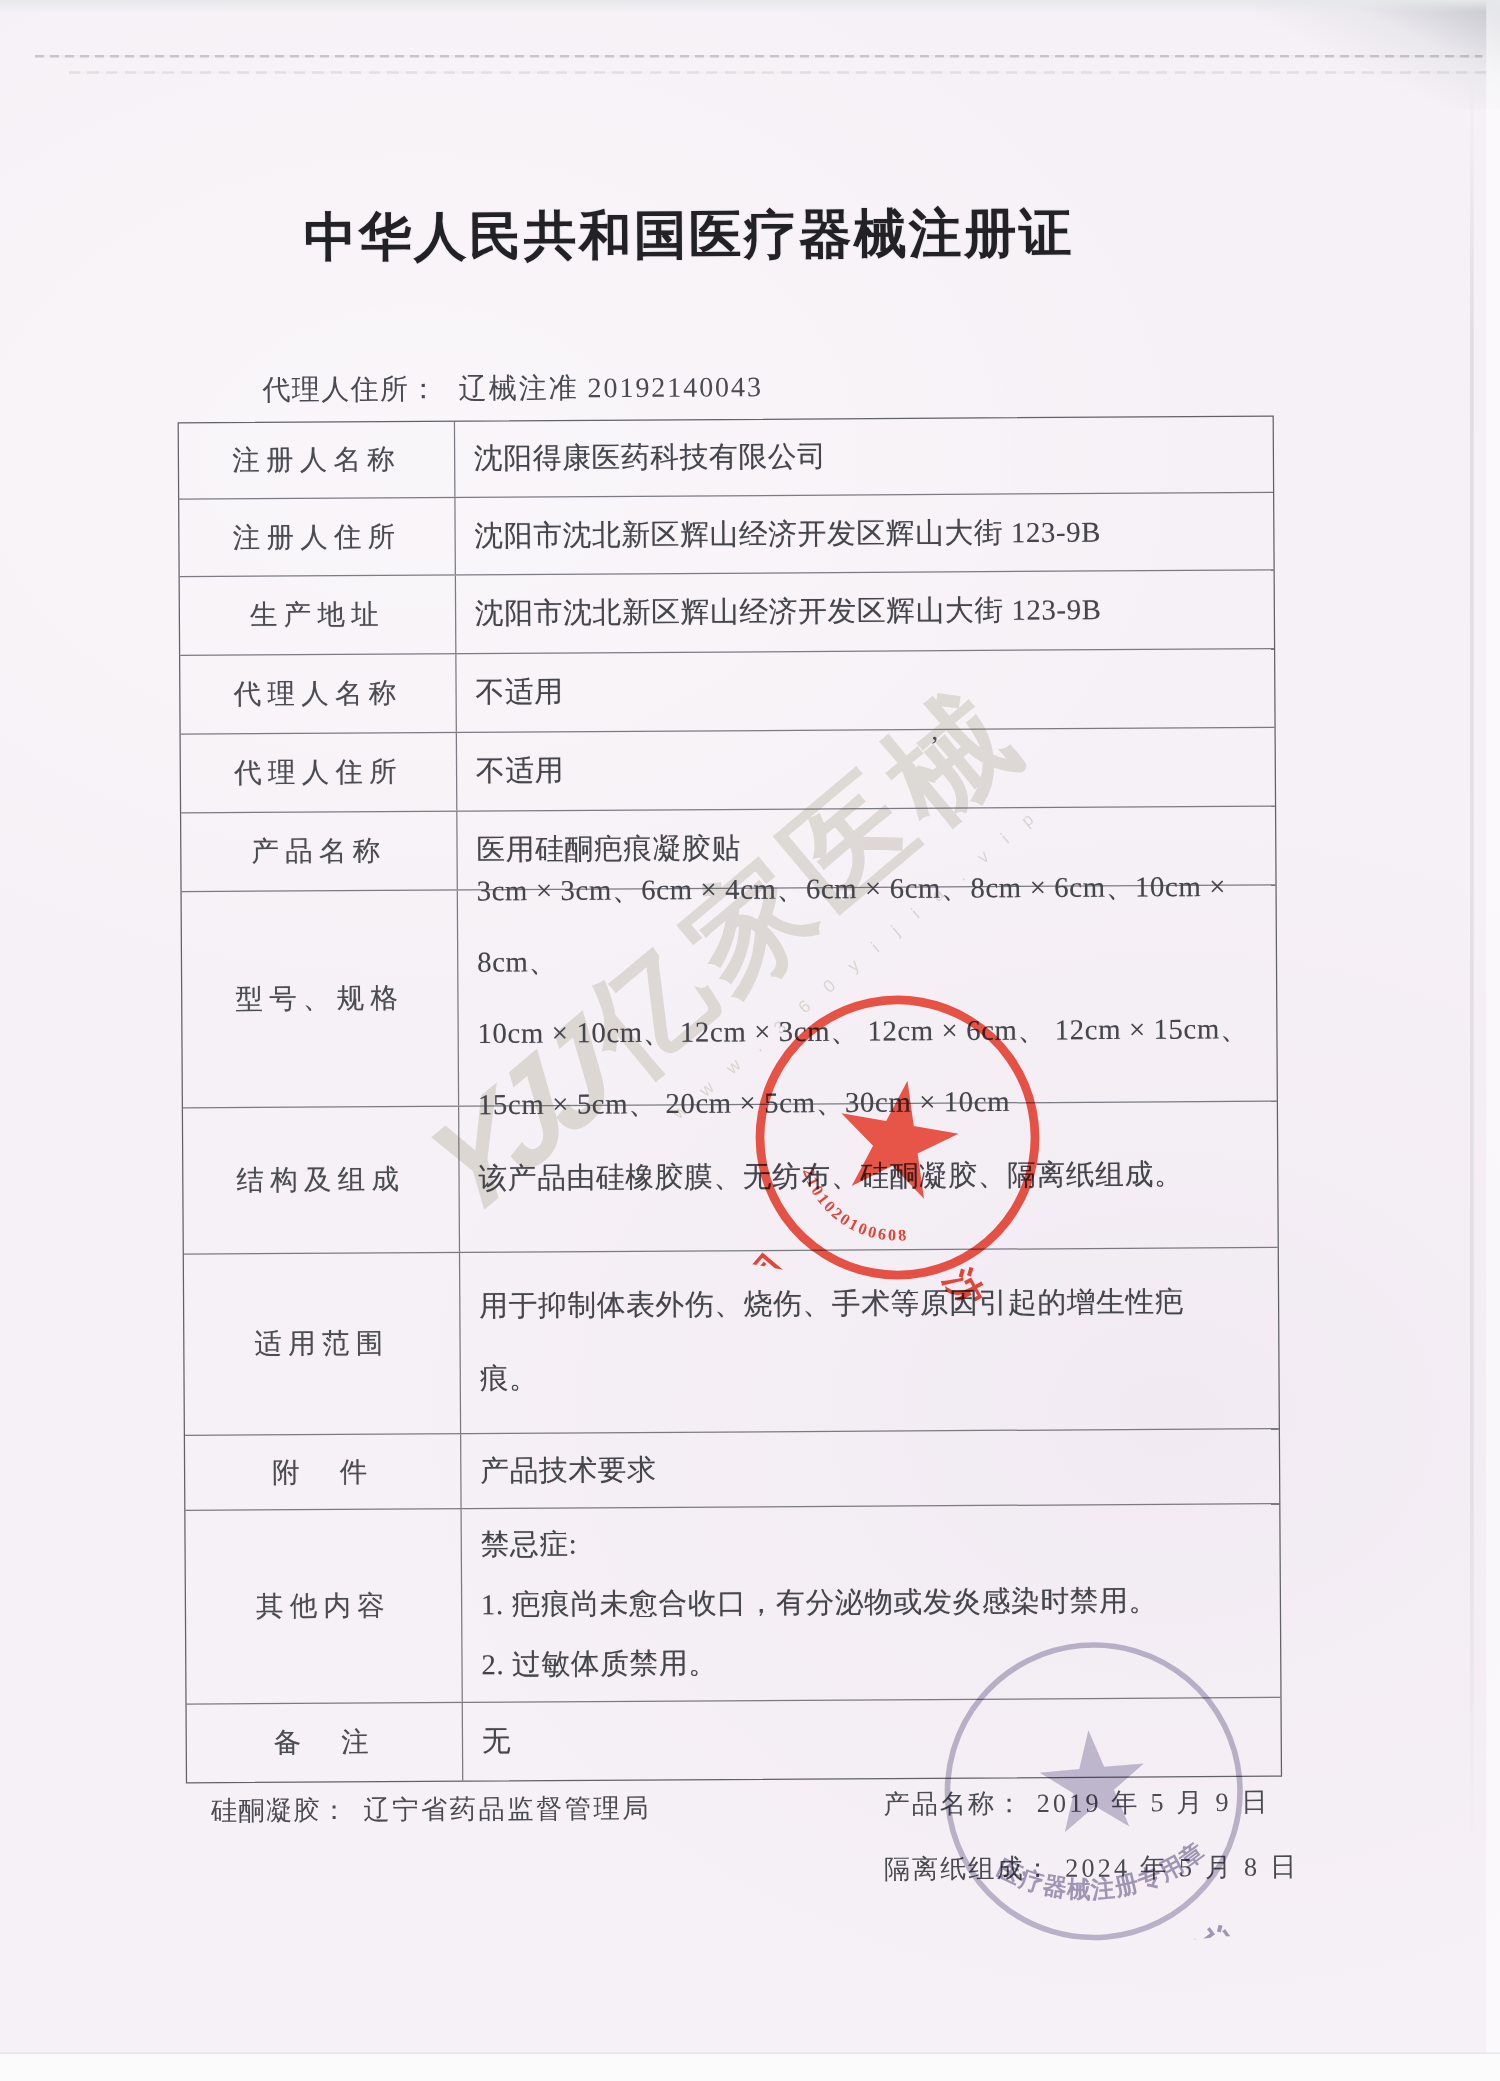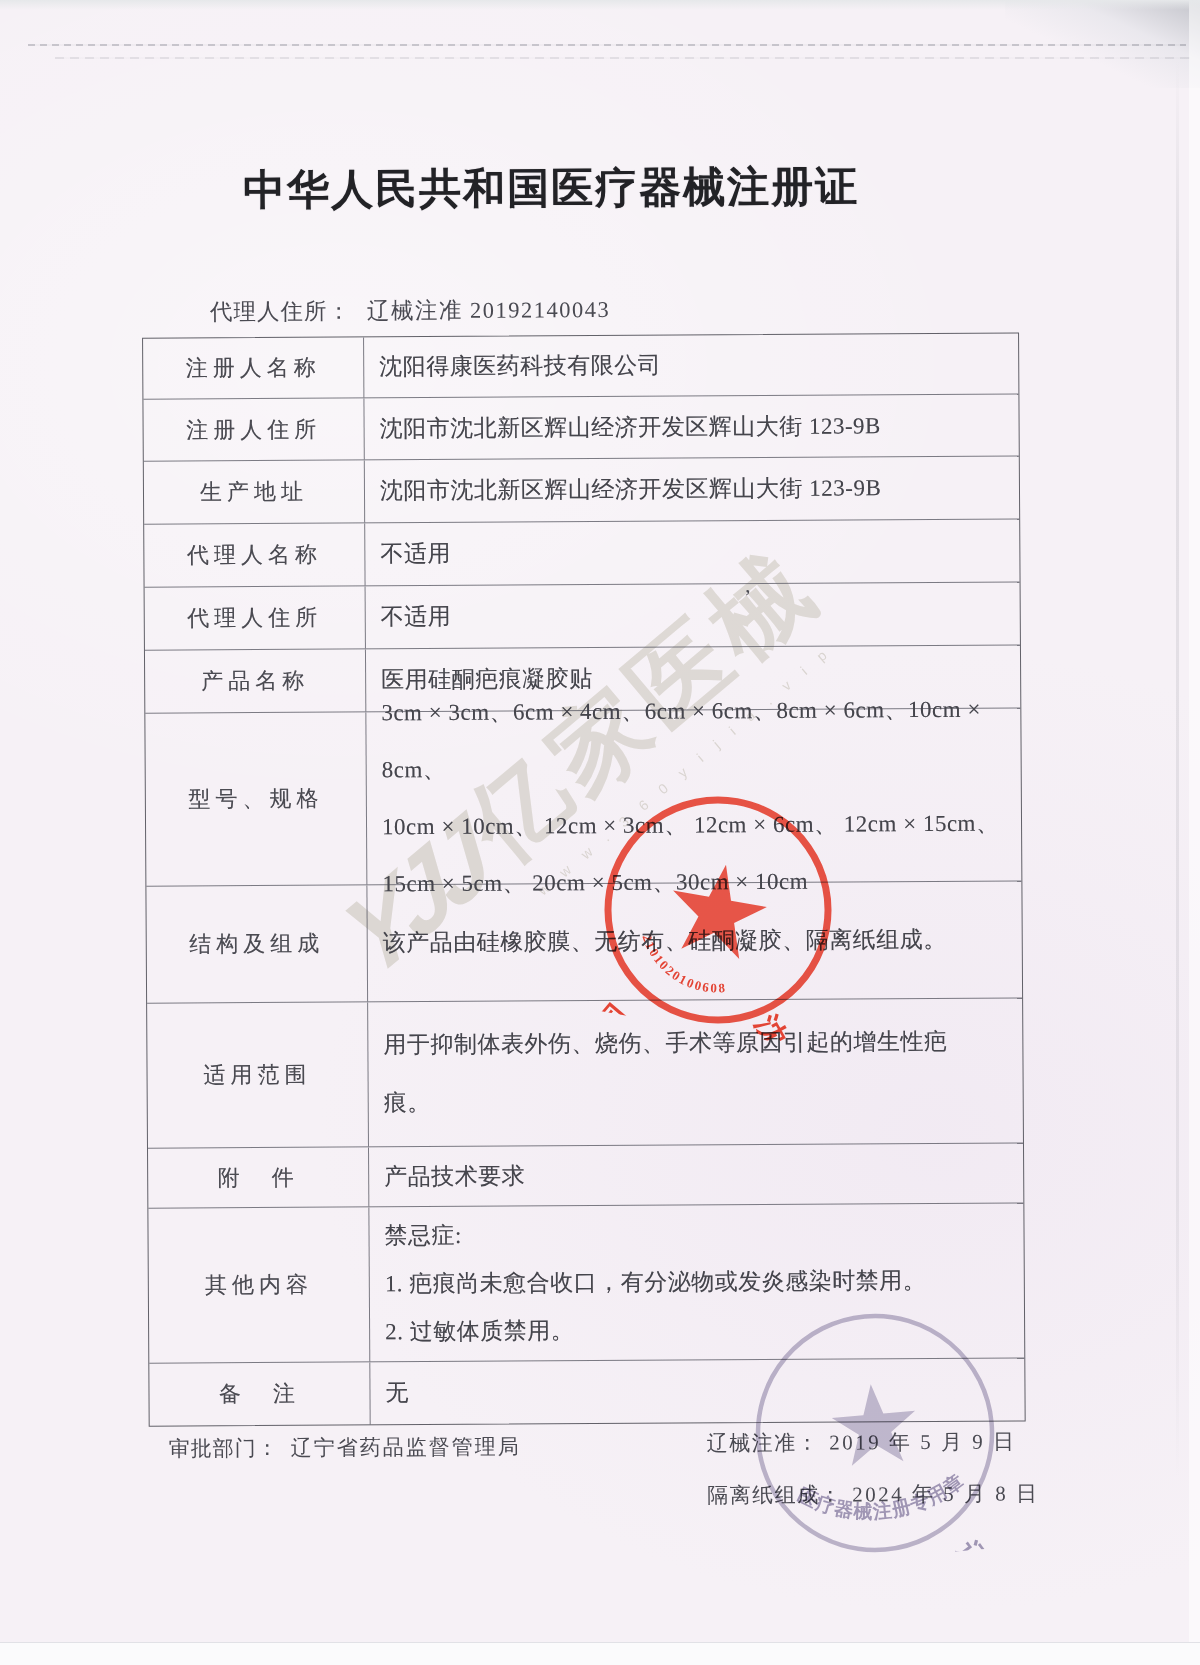--- a/index.html
+++ b/index.html
@@ -196,24 +196,24 @@
 
       <div class="trow row-11">
         <div class="cell-label">备　注</div>
         <div class="cell-value">
           <div class="vline">无</div>
         </div>
       </div>
     </div>
 
   <div class="footer-dept">
-    <span>审批部门：</span><span class="fval">辽宁省药品监督管理局</span>
+    <span>硅酮凝胶：</span><span class="fval">辽宁省药品监督管理局</span>
   </div>
   <div class="footer-date1">
-    <span>辽械注准：</span><span class="fval">2019 年 5 月 9 日</span>
+    <span>产品名称：</span><span class="fval">2019 年 5 月 9 日</span>
   </div>
   <div class="footer-date2">
     <span>隔离纸组成：</span><span class="fval">2024 年 5 月 8 日</span>
   </div>
 </div>
 
 <svg id="company-seal" class="seal" viewBox="0 0 240 240">
   <defs>
     <path id="cring" d="M120,206 A86,86 0 1 1 119.9,206"></path>
     <path id="cserial" d="M47,152 A78,78 0 0 0 193,152"></path>

